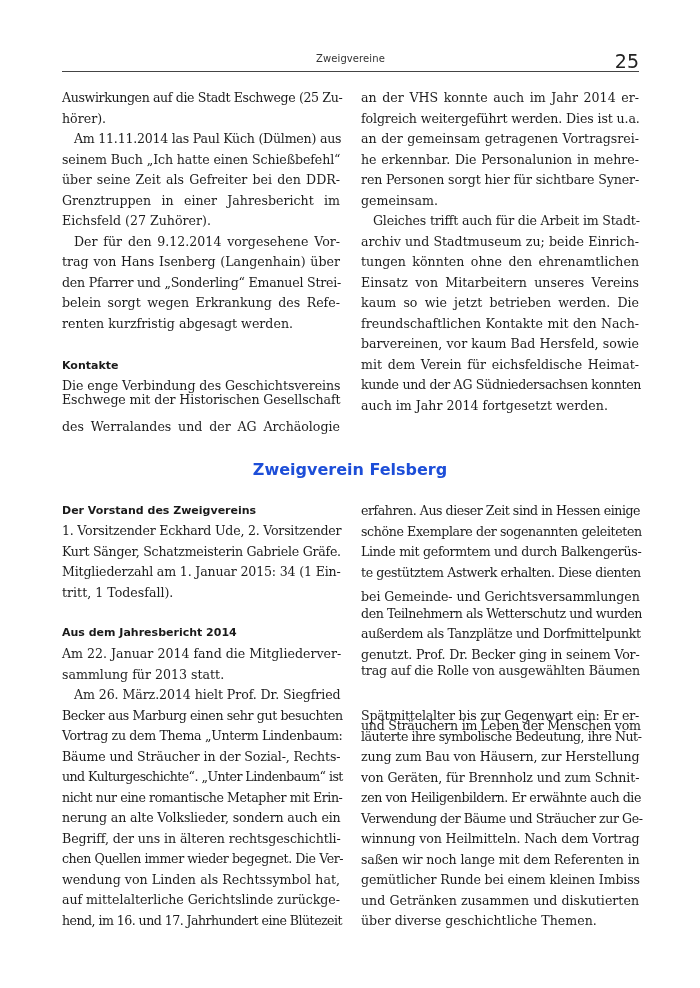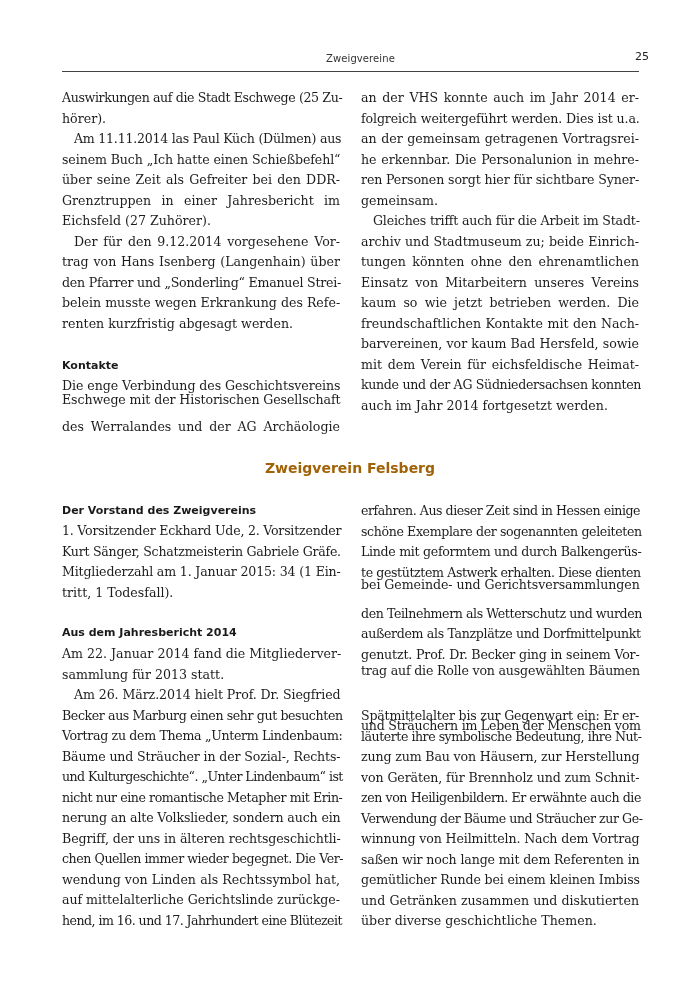--- a/index.html
+++ b/index.html
@@ -1,32 +1,32 @@
 <!DOCTYPE html>
 <html><head>
   <meta charset="utf-8">
   <style>
     html, body { margin: 0; padding: 0; background: #ffffff; }
     body { width: 700px; height: 988px; position: relative; overflow: hidden; color: #1a1a1a; }
     .page { position: absolute; left: 0; top: 0; width: 700px; height: 988px; background: #ffffff; }
-    .running-head { position: absolute; left: 72px; top: 50px; width: 577px; height: 20px; }
+    .running-head { position: absolute; left: 62px; top: 50px; width: 577px; height: 20px; }
     .rh-title { position: absolute; left: 0; width: 100%; text-align: center; top: 3px;
       font-family: "DejaVu Sans", sans-serif; font-size: 10px; color: #333; letter-spacing: 0.1px; }
-    .rh-page { position: absolute; right: 0; top: 0; font-family: "DejaVu Sans", sans-serif; font-size: 11px; color: #222; }
+    .rh-page { position: absolute; right: 0; top: 0; font-family: "DejaVu Sans", sans-serif; font-size: 19px; color: #222; }
     .rh-rule { position: absolute; left: 62px; top: 71px; width: 577px; height: 0; border-top: 1px solid #444; }
 
     .col { position: absolute; width: 278px; font-family: "DejaVu Serif", serif; font-size: 12.6px; color: #1d1d1d; }
     .line { position: absolute; left: 0; width: 278px; height: 20px; white-space: nowrap;
       text-align: justify; text-align-last: justify; line-height: 20px; }
     .line.last { text-align-last: left; }
     .line.indent { padding-left: 12px; width: 266px; }
     .subhead { position: absolute; left: 0; font-family: "DejaVu Sans", sans-serif; font-weight: bold;
       font-size: 11px; line-height: 20px; color: #1a1a1a; white-space: nowrap; }
     .section-title { position: absolute; left: 0; width: 700px; top: 460px; text-align: center;
-      font-family: "DejaVu Sans", sans-serif; font-weight: bold; font-size: 14px; color: #a16207; }
+      font-family: "DejaVu Sans", sans-serif; font-weight: bold; font-size: 16px; color: #1d4ed8; }
   </style>
 </head>
 <body>
 
 <div class="page">
 
   <div class="running-head">
     <span class="rh-title">Zweigvereine</span>
     <span class="rh-page">25</span>
   </div>
@@ -36,21 +36,21 @@
     <div class="line" style="top: 0px; letter-spacing: -0.383838px;">Auswirkungen auf die Stadt Eschwege (25 Zu-</div>
     <div class="line last" style="top:20.5px">hörer).</div>
     <div class="line indent" style="top: 41px; letter-spacing: -0.238267px;">Am 11.11.2014 las Paul Küch (Dülmen) aus</div>
     <div class="line" style="top: 61.5px; letter-spacing: -0.106007px;">seinem Buch „Ich hatte einen Schießbefehl“</div>
     <div class="line" style="top:82px">über seine Zeit als Gefreiter bei den DDR-</div>
     <div class="line" style="top:102.5px">Grenztruppen in einer Jahresbericht im</div>
     <div class="line last" style="top:123px">Eichsfeld (27 Zuhörer).</div>
     <div class="line indent" style="top:143.5px">Der für den 9.12.2014 vorgesehene Vor-</div>
     <div class="line" style="top:164px">trag von Hans Isenberg (Langenhain) über</div>
     <div class="line" style="top: 184.5px; letter-spacing: -0.228374px;">den Pfarrer und „Sonderling“ Emanuel Strei-</div>
-    <div class="line" style="top:205px">belein musste wegen Erkrankung des Refe-</div>
+    <div class="line" style="top:205px">belein sorgt wegen Erkrankung des Refe-</div>
     <div class="line last" style="top:225.5px">renten kurzfristig abgesagt werden.</div>
 
     <div class="subhead" style="top:268px">Kontakte</div>
     <div class="line" style="top: 288px; letter-spacing: -0.0640569px;">Die enge Verbindung des Geschichtsvereins</div>
     <div class="line" style="top: 302px; letter-spacing: -0.106007px;">Eschwege mit der Historischen Gesellschaft</div>
     <div class="line" style="top:329px">des Werralandes und der AG Archäologie</div>
   </div>
 
   <div class="col" style="left:361px; top:88px;">
     <div class="line" style="top:0px">an der VHS konnte auch im Jahr 2014 er-</div>
@@ -95,21 +95,21 @@
     <div class="line" style="top:368.5px">wendung von Linden als Rechtssymbol hat,</div>
     <div class="line" style="top: 389px; letter-spacing: -0.0428571px;">auf mittelalterliche Gerichtslinde zurückge-</div>
     <div class="line" style="top: 409.5px; letter-spacing: -0.54902px;">hend, im 16. und 17. Jahrhundert eine Blütezeit</div>
   </div>
 
   <div class="col" style="left:361px; top:501px;">
     <div class="line" style="top: 0px; letter-spacing: -0.458472px;">erfahren. Aus dieser Zeit sind in Hessen einige</div>
     <div class="line" style="top: 20.5px; letter-spacing: -0.383838px;">schöne Exemplare der sogenannten geleiteten</div>
     <div class="line" style="top: 41px; letter-spacing: -0.307167px;">Linde mit geformtem und durch Balkengerüs-</div>
     <div class="line" style="top: 61.5px; letter-spacing: -0.402685px;">te gestütztem Astwerk erhalten. Diese dienten</div>
-    <div class="line" style="top: 74px; letter-spacing: -0.0640569px;">bei Gemeinde- und Gerichtsversammlungen</div>
+    <div class="line" style="top: 86px; letter-spacing: -0.0640569px;">bei Gemeinde- und Gerichtsversammlungen</div>
     <div class="line" style="top: 102.5px; letter-spacing: -0.421405px;">den Teilnehmern als Wetterschutz und wurden</div>
     <div class="line" style="top: 123px; letter-spacing: -0.345763px;">außerdem als Tanzplätze und Dorfmittelpunkt</div>
     <div class="line" style="top: 143.5px; letter-spacing: -0.167832px;">genutzt. Prof. Dr. Becker ging in seinem Vor-</div>
     <div class="line" style="top: 160px; letter-spacing: -0.188153px;">trag auf die Rolle von ausgewählten Bäumen</div>
     <div class="line" style="top: 183px; letter-spacing: -0.248276px; margin-top: 32px;">und Sträuchern im Leben der Menschen vom</div>
     <div class="line" style="top: 205px; letter-spacing: -0.208333px;">Spätmittelalter bis zur Gegenwart ein: Er er-</div>
     <div class="line" style="top: 225.5px; letter-spacing: -0.476821px;">läuterte ihre symbolische Bedeutung, ihre Nut-</div>
     <div class="line" style="top: 246px; letter-spacing: -0.147368px;">zung zum Bau von Häusern, zur Herstellung</div>
     <div class="line" style="top: 266.5px; letter-spacing: -0.106007px;">von Geräten, für Brennholz und zum Schnit-</div>
     <div class="line" style="top: 287px; letter-spacing: -0.421405px;">zen von Heiligenbildern. Er erwähnte auch die</div>

